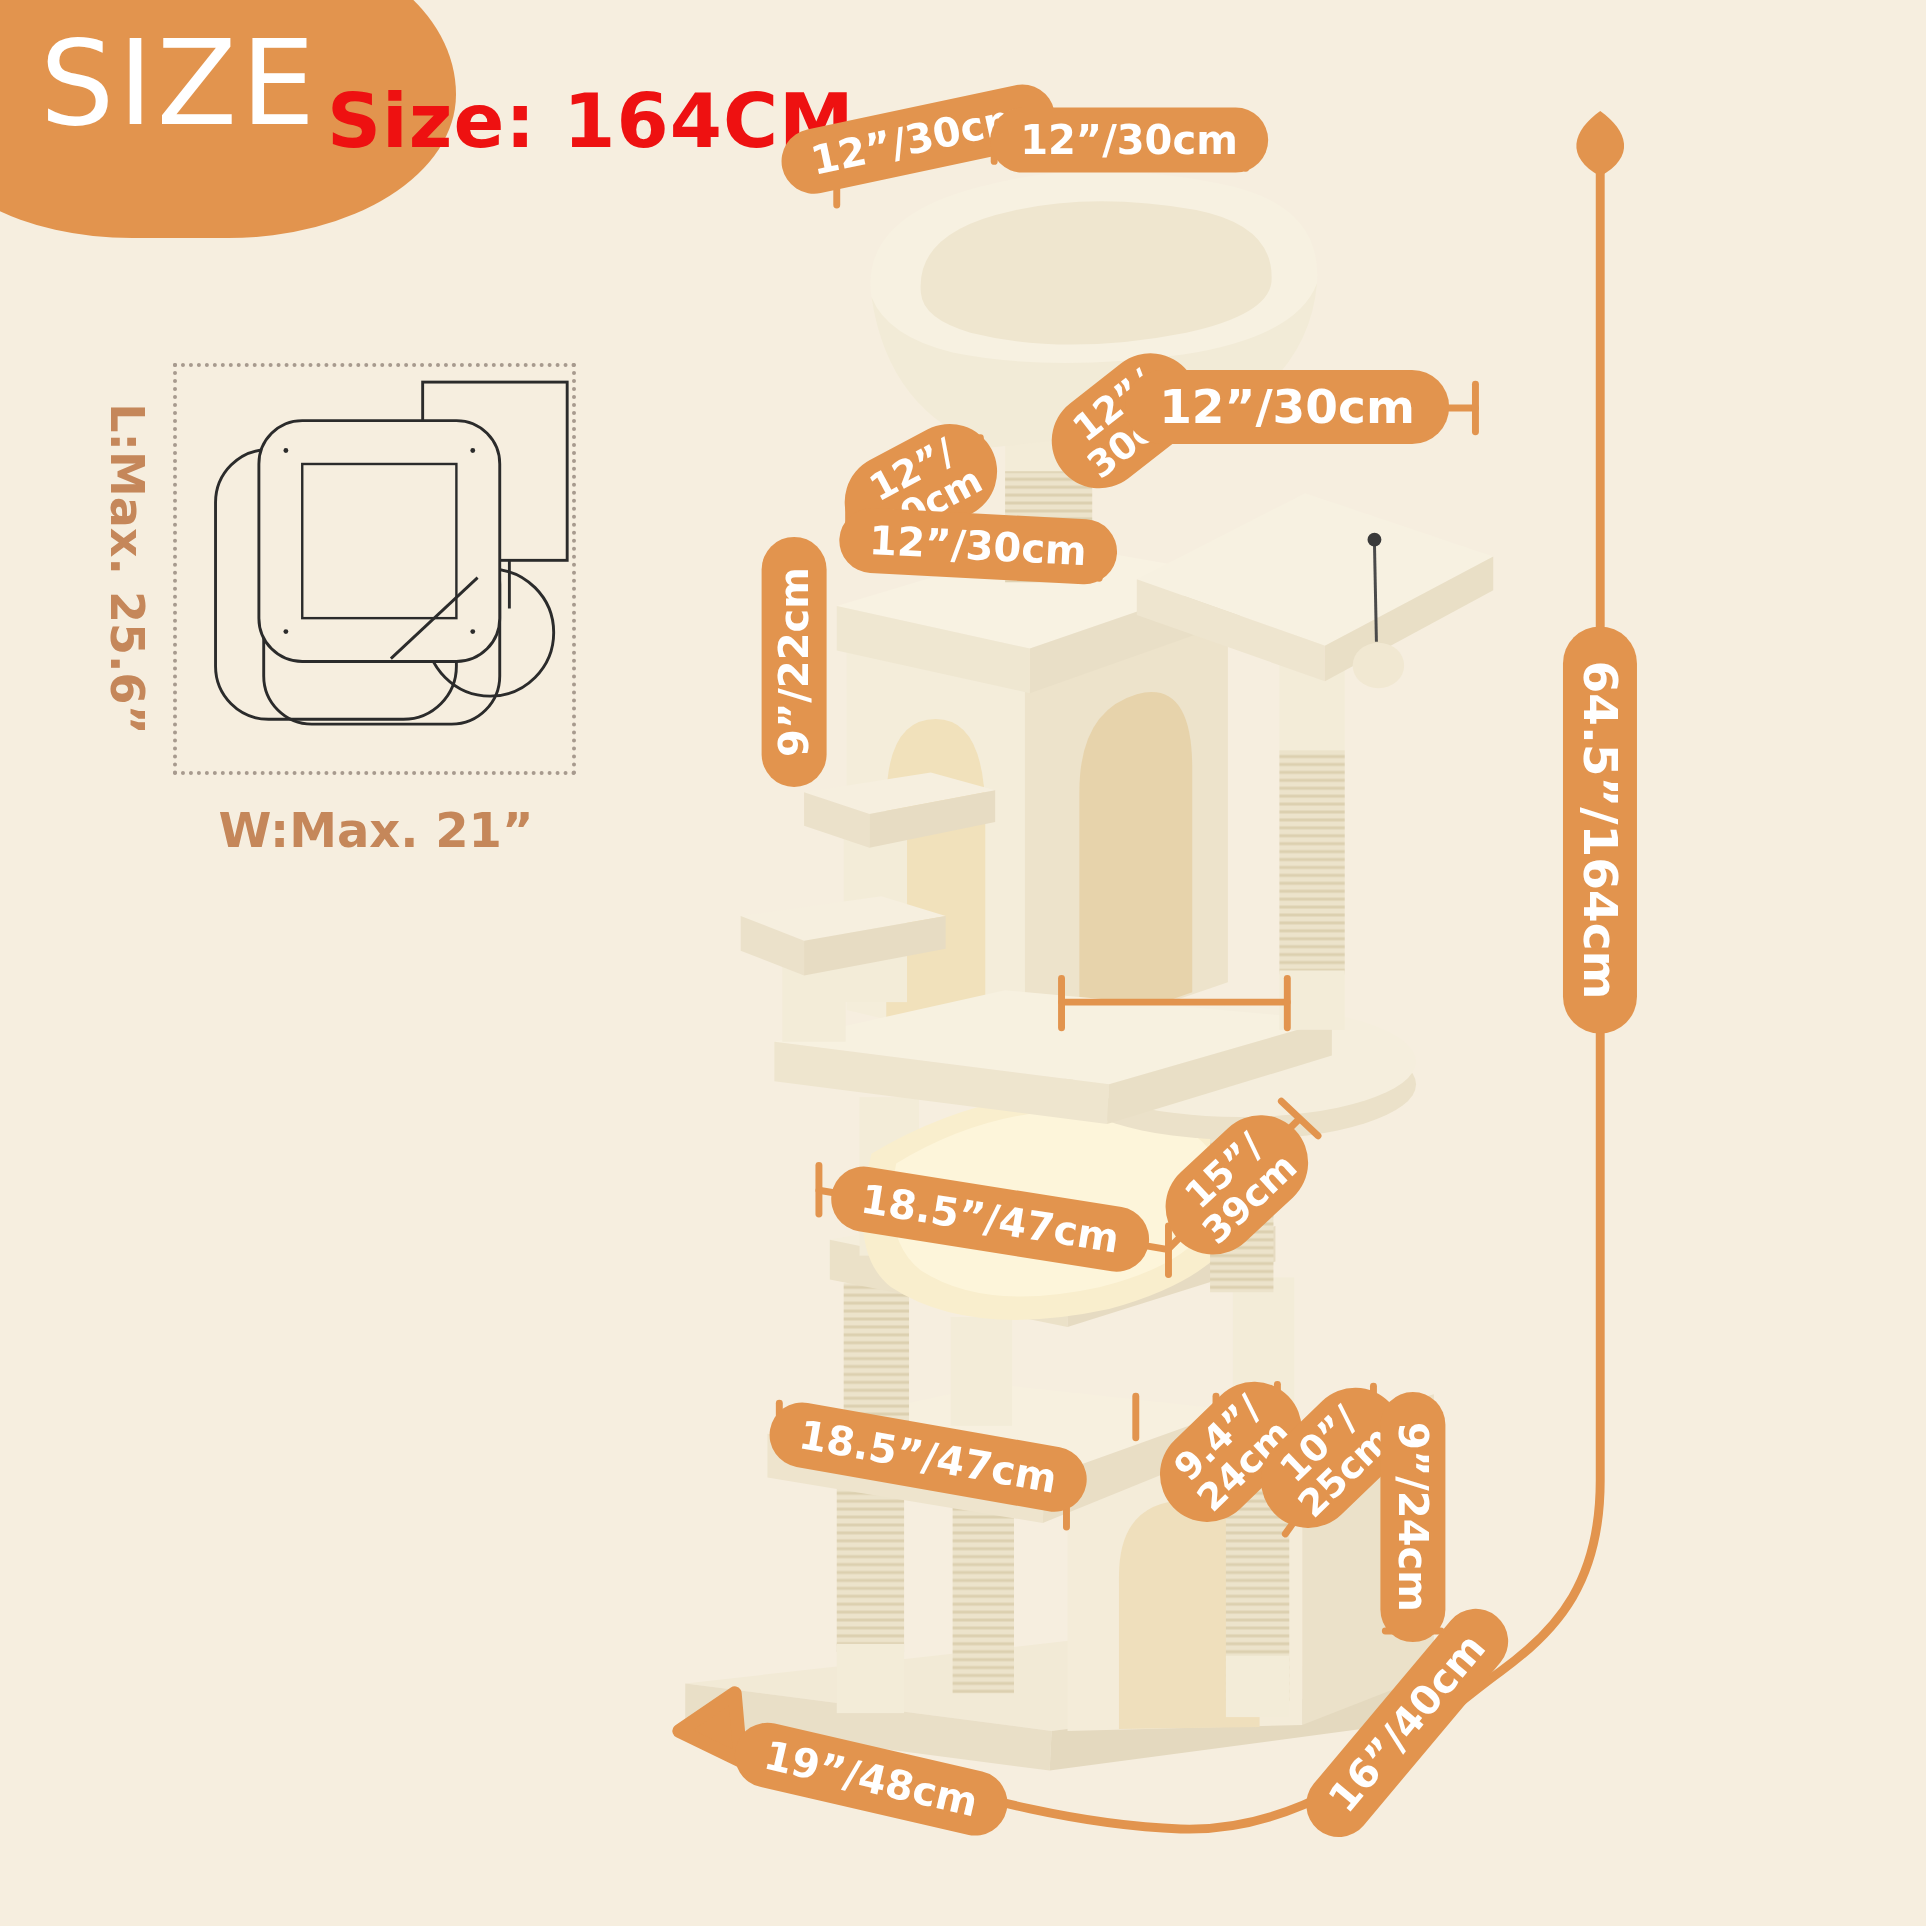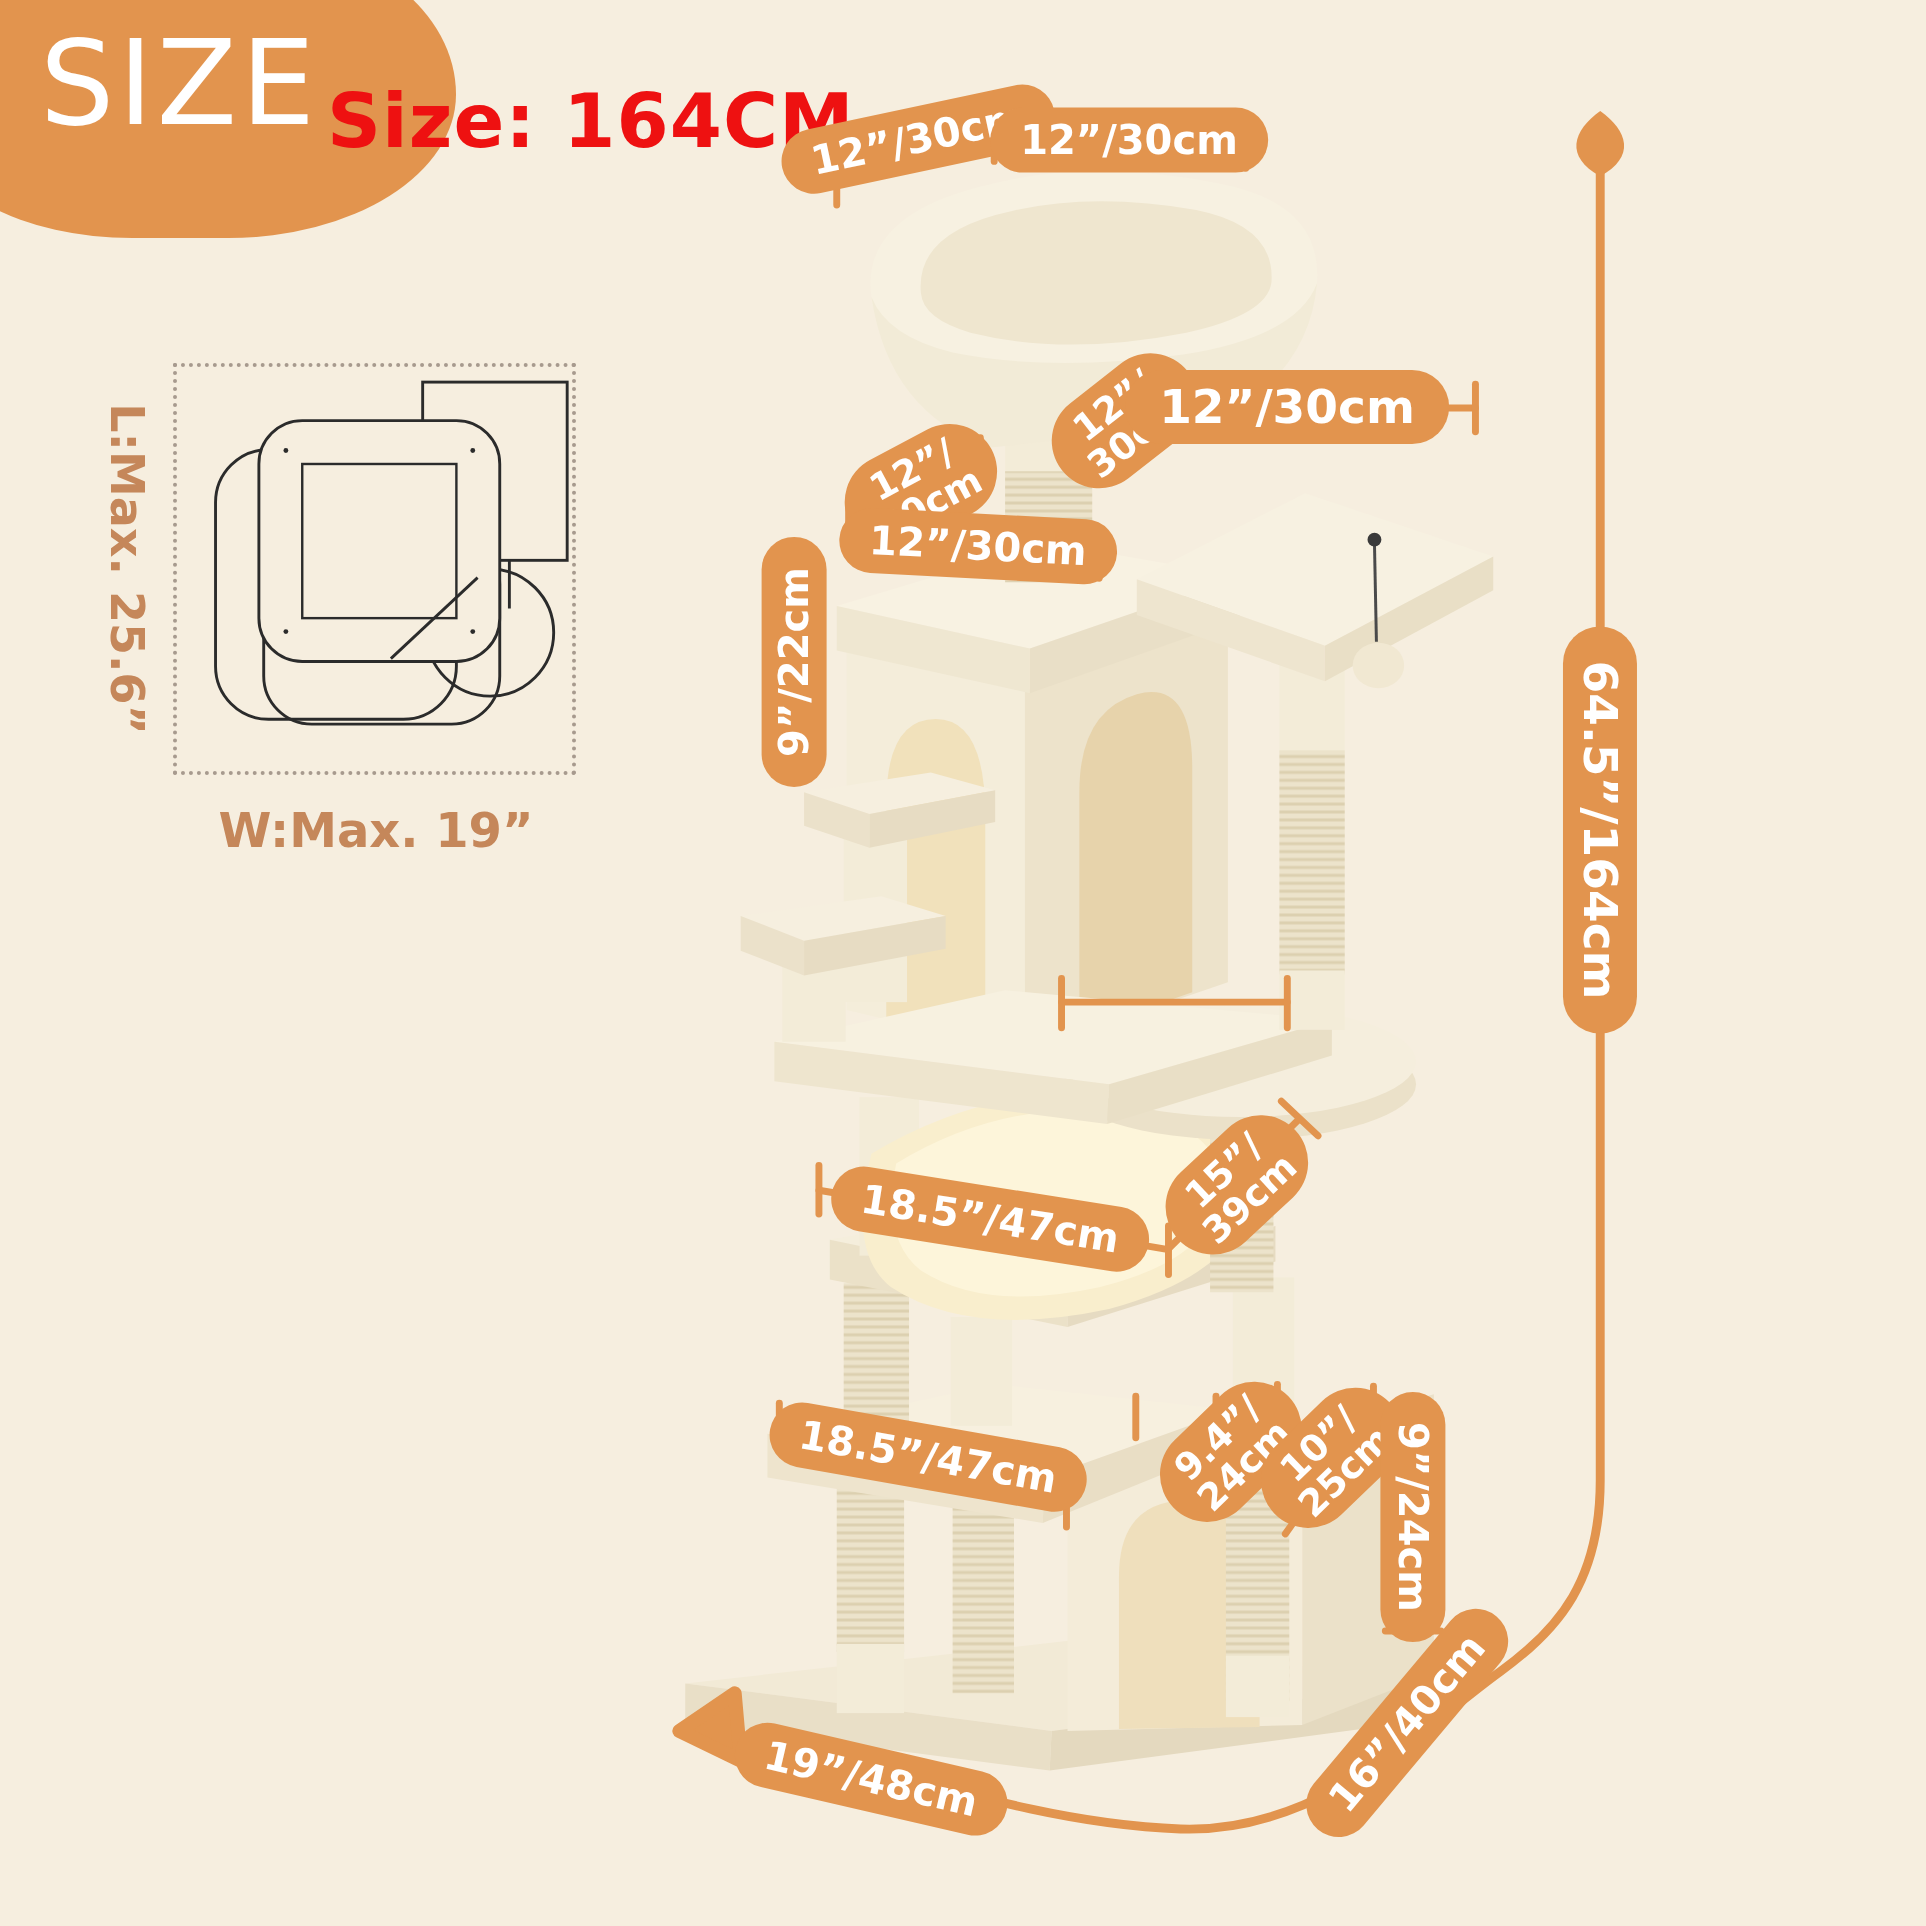--- a/index.html
+++ b/index.html
@@ -218,21 +218,21 @@
       </g>
       <g fill="#2b2b2b">
         <circle cx="113" cy="86" r="2.5"></circle>
           <circle cx="307" cy="86" r="2.5"></circle>
         <circle cx="113" cy="274" r="2.5"></circle>
           <circle cx="307" cy="274" r="2.5"></circle>
       </g>
     </svg>
   </div>
   <div class="fp-l">L:Max. 25.6”</div>
-  <div class="fp-w">W:Max. 19”</div>
+  <div class="fp-w">W:Max. 21”</div>
 
   <div class="pill md" style="left:918px;top:139px;--r:-12deg">12”/30cm</div>
   <div class="pill md" style="left:1129px;top:140px">12”/30cm</div>
   <div class="pill tl" style="left:1125px;top:421px;--r:-38deg">12”/
 30cm</div>
   <div class="pill lg" style="left:1287px;top:407px">12”/30cm</div>
   <div class="pill tl" style="left:921px;top:487px;--r:-28deg">12”/
 30cm</div>
   <div class="pill md" style="left:978px;top:546px;--r:3deg">12”/30cm</div>
   <div class="pill md" style="left:794px;top:662px;--r:-90deg">9”/22cm</div>

